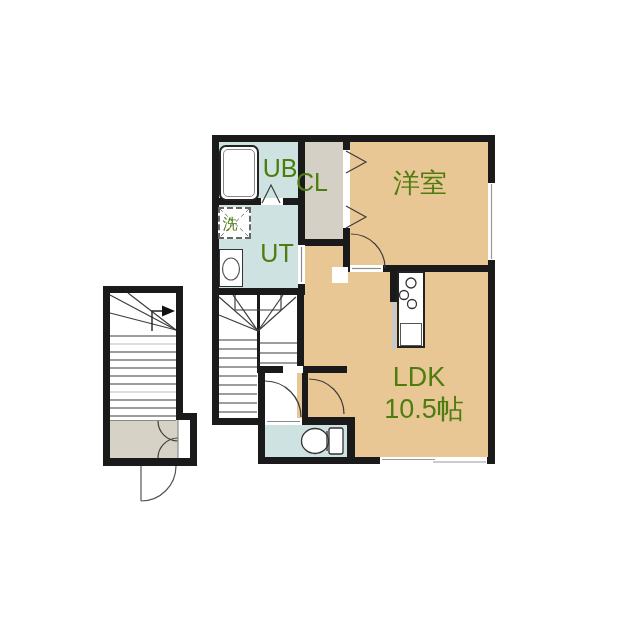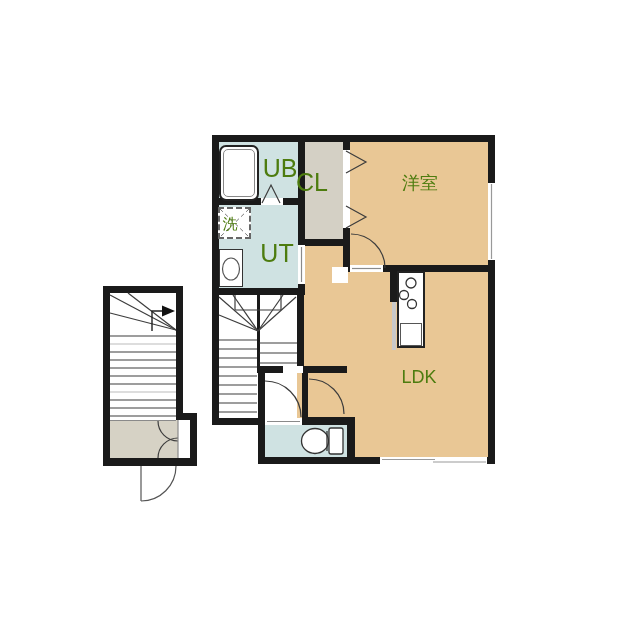--- a/index.html
+++ b/index.html
@@ -5,21 +5,21 @@
   html,body{margin:0;padding:0;background:#fff;}
   #canvas{position:relative;width:640px;height:640px;background:#ffffff;overflow:hidden;
           font-family:"Liberation Sans","DejaVu Sans",sans-serif;}
   .abs{position:absolute;}
   .w{position:absolute;background:#1a1a1a;}
   .fill{position:absolute;}
   .white{position:absolute;background:#ffffff;}
   .label{position:absolute;transform:translate(-50%,-50%);color:#4d7c0f;white-space:nowrap;
          font-weight:500;letter-spacing:0px;line-height:1;}
   .lbl26{font-size:25px;}
-  .lbl28{font-size:18px;}
+  .lbl28{font-size:27px;}
   .lbl16{font-size:15px;}
   #svg-overlay{position:absolute;left:0;top:0;pointer-events:none;}
   .bathtub{position:absolute;background:#fff;border:2px solid #222;border-radius:7px;}
   .bathtub-inner{position:absolute;left:2px;top:2px;right:2px;bottom:2px;border:1px solid #888;border-radius:5px;}
   .washerbox{position:absolute;background:#fff;border:2px dashed #666;box-sizing:border-box;}
   .vanity{position:absolute;background:#fff;border:1.5px solid #333;box-sizing:border-box;}
   .kitchen{position:absolute;background:#fff;border:2px solid #222;box-sizing:border-box;}
   .sink{position:absolute;background:#fff;border:1.5px solid #555;box-sizing:border-box;}
 </style>
 </head>
@@ -196,14 +196,15 @@
       <polygon points="162,305.5 175,311 162,316.5" fill="#111" stroke="none"></polygon>
     </g>
   </svg>
 
   <div class="label lbl26" style="left:280px;top:168px;">UB</div>
   <div class="label lbl26" style="left:312px;top:182px;">CL</div>
   <div class="label lbl26" style="left:277px;top:253px;">UT</div>
   <div class="label lbl16" style="left:230px;top:223px;">洗</div>
   <div class="label lbl28" style="left:420px;top:183px;">洋室</div>
   <div class="label lbl28" style="left:419px;top:377px;">LDK</div>
+  <div class="label lbl28" style="left:424px;top:409px;">10.5帖</div>
 
 </div>
 
 </body></html>

